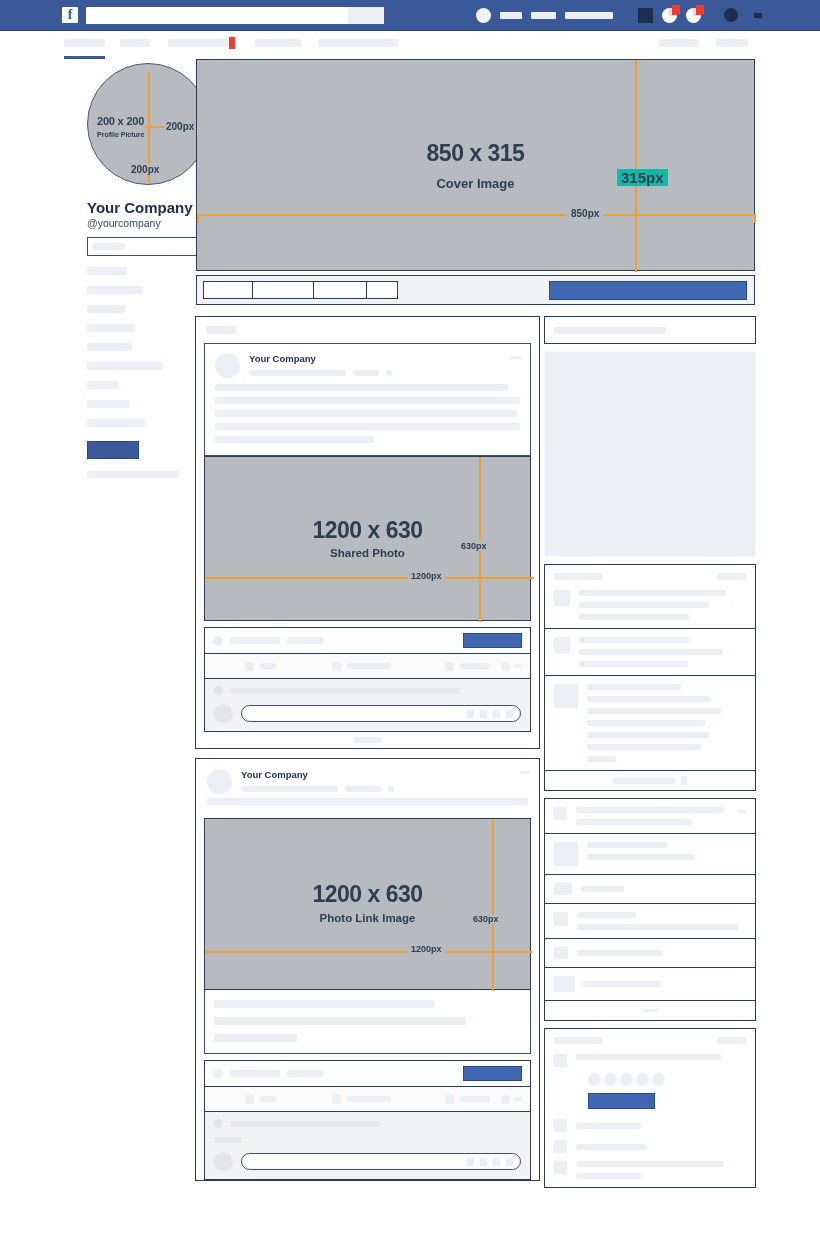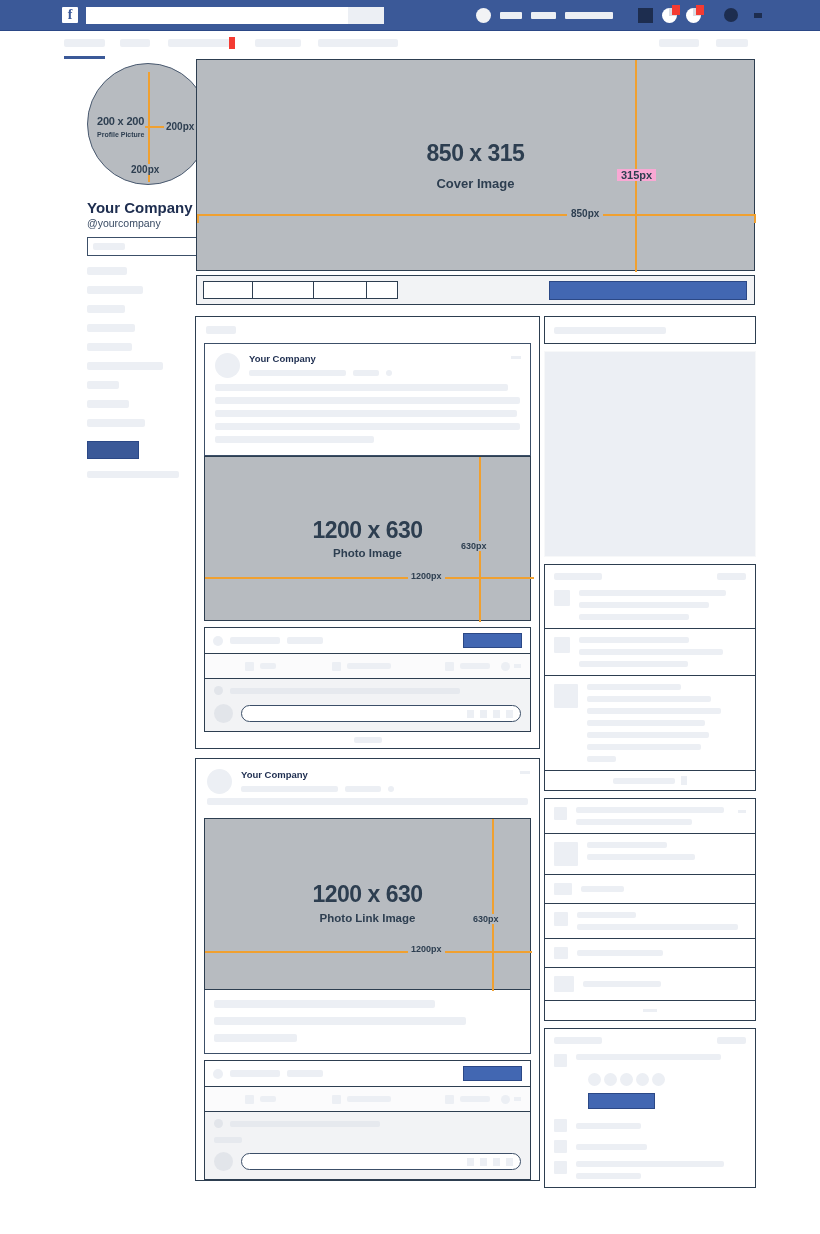--- a/index.html
+++ b/index.html
@@ -78,21 +78,21 @@
   }
   .cover-title { position:absolute; left:0; right:0; top:80px; text-align:center;
     font-size:23px; font-weight:bold; color:#2d3e50; letter-spacing:-.5px; }
   .cover-sub { position:absolute; left:0; right:0; top:116px; text-align:center;
     font-size:13px; font-weight:bold; color:#2d3e50; }
   .cov-v { position:absolute; left:438px; top:0; width:2px; height:212px; background:#f0a030; }
   .cov-h { position:absolute; left:0; top:154px; width:559px; height:2px; background:#f0a030; }
   .cov-vcap { position:absolute; left:0; top:154px; width:2px; height:9px; background:#f0a030; }
   .cov-vcap2{ position:absolute; left:557px; top:154px; width:2px; height:9px; background:#f0a030; }
   .cov-wlab { position:absolute; left:370px; top:148px; font-size:10px; font-weight:bold; color:#2d3e50; background:#b7bbc0; padding:0 4px; }
-  .cov-hlab { position:absolute; left:420px; top:109px; font-size:11px; font-weight:bold; color:#2d3e50; background:#f9a8d4; padding:0 4px; }
+  .cov-hlab { position:absolute; left:420px; top:109px; font-size:15px; font-weight:bold; color:#2d3e50; background:#14b8a6; padding:0 4px; }
 
   
   .cover-actions {
     position:absolute; left:196px; top:275px; width:559px; height:30px;
     background:#f2f3f5; border:1px solid #2d3e50; display:flex; align-items:center;
   }
   .seg { display:flex; margin-left:7px; }
   .seg div { height:18px; background:#fff; border:1px solid #2d3e50; margin-left:-1px; }
   .cta-btn { position:absolute; right:7px; width:198px; height:19px; background:#4267b2; border:1px solid #2b4886; }
 
@@ -293,21 +293,21 @@
           <div class="ph" style="width:100%;"></div>
           <div class="ph" style="width:99%;"></div>
           <div class="ph" style="width:100%;"></div>
           <div class="ph" style="width:52%;"></div>
         </div>
       </div>
       <div class="imgbox" style="height:165px;">
         <div class="ib-v" style="left:274px;top:0;height:165px;"></div>
         <div class="ib-h" style="left:0;top:120px;width:329px;"></div>
         <div class="ib-title" style="top:60px;">1200 x 630</div>
-        <div class="ib-sub" style="top:90px;">Photo Image</div>
+        <div class="ib-sub" style="top:90px;">Shared Photo</div>
         <div class="ib-lab" style="left:253px;top:84px;">630px</div>
         <div class="ib-lab" style="left:203px;top:114px;">1200px</div>
       </div>
       <div class="react-row">
         <div class="ic"></div>
         <div class="ph" style="width:50px;"></div>
         <div class="ph" style="width:36px;"></div>
         <div class="react-btn"></div>
       </div>
       <div class="action-row">

